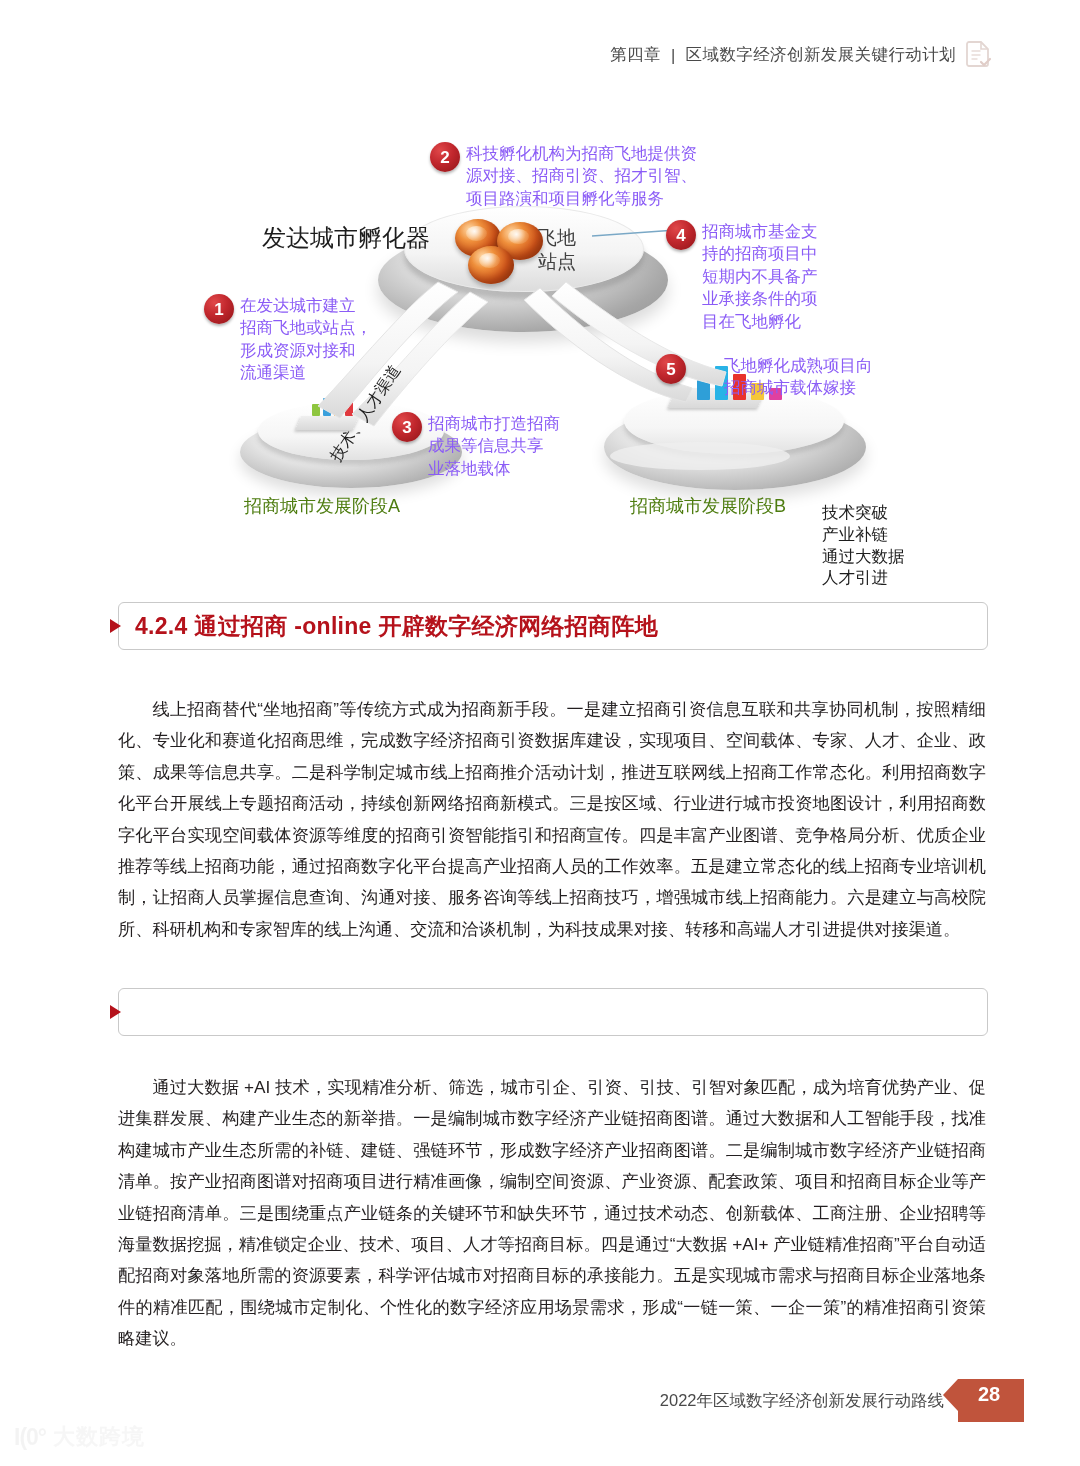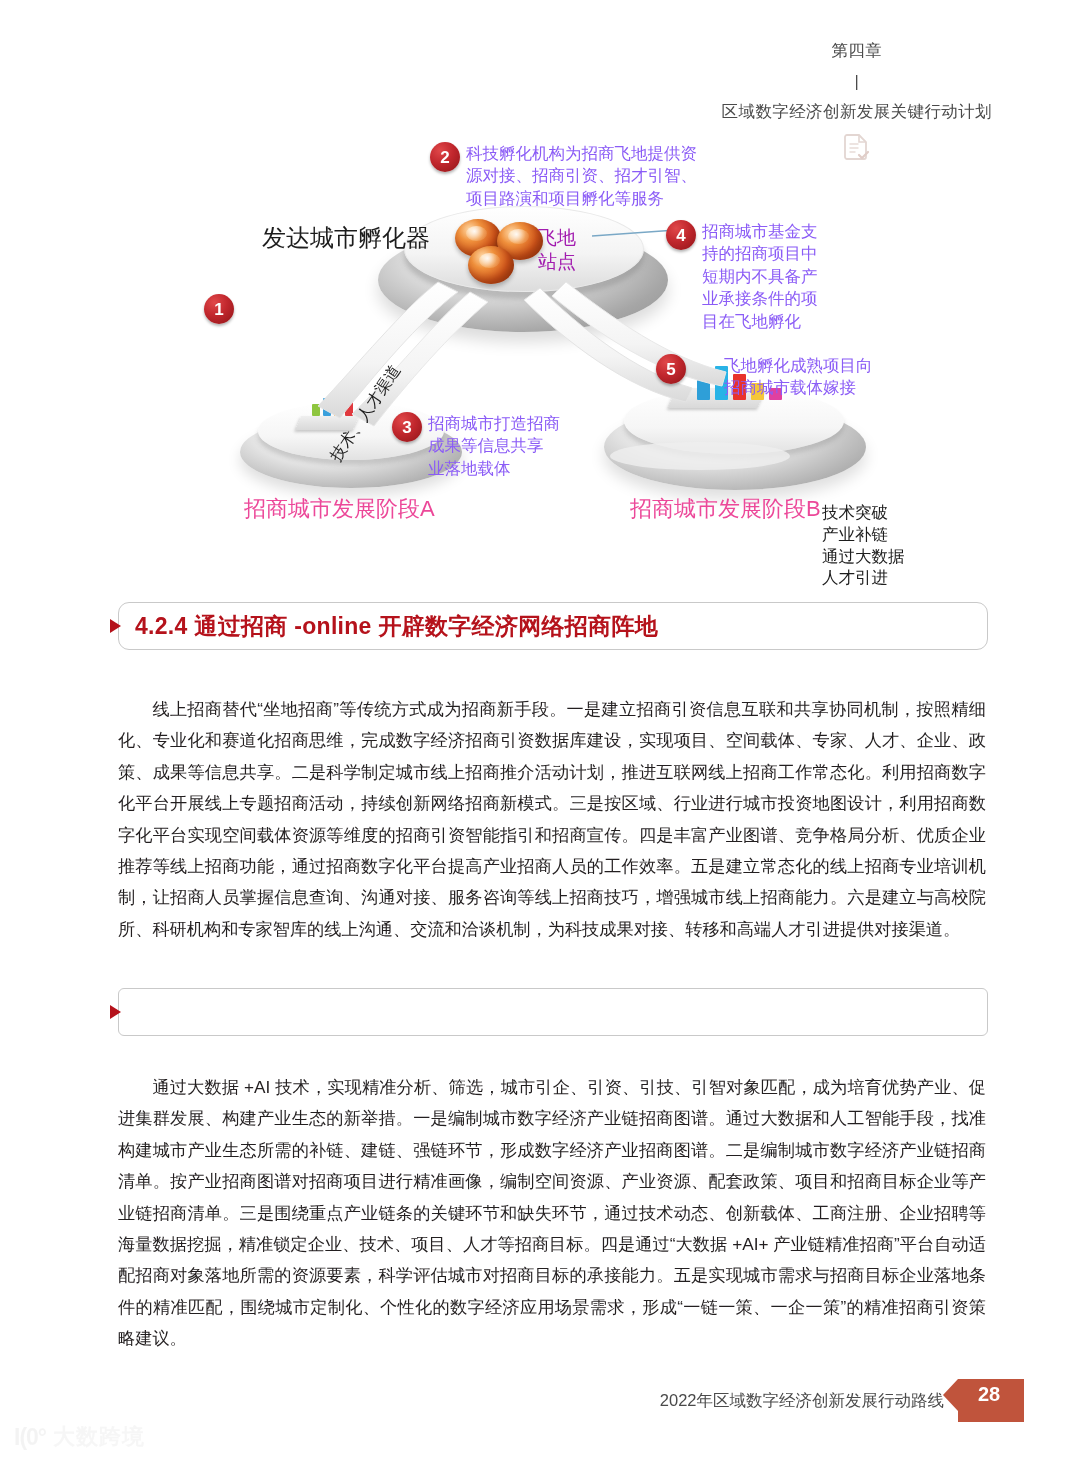--- a/index.html
+++ b/index.html
@@ -18,21 +18,20 @@
   }
 
   
   .page-header {
     position: absolute;
     top: 40px;
     right: 88px;
     display: flex;
     align-items: center;
     gap: 10px;
-    flex-direction: column;
   }
   .page-header .hdr-text {
     font-size: 16.5px;
     letter-spacing: 0.4px;
     color: #4a4a4a;
     white-space: nowrap;
   }
   .doc-icon {
     width: 26px;
     height: 30px;
@@ -153,37 +152,37 @@
 
   .callout {
     position: absolute;
     font-size: 16.5px;
     line-height: 1.36;
     color: #8b5cf6;
     white-space: pre-line;
   }
   .stage-label {
     position: absolute;
-    font-size: 22px;
-    color: #ec4899;
+    font-size: 18px;
+    color: #4d7c0f;
     white-space: nowrap;
   }
   .incubator-label {
     position: absolute;
     left: 262px; top: 126px;
     font-size: 24px;
     color: #1d1d1d;
     white-space: nowrap;
   }
   .enclave-label {
     position: absolute;
     left: 538px; top: 130px;
     font-size: 19px;
     line-height: 1.28;
-    color: #a21caf;
+    color: #404040;
     white-space: pre-line;
   }
   .channel-label {
     position: absolute;
     left: 326px; top: 358px;
     font-size: 16px;
     color: #1d1d1d;
     transform: rotate(-56deg);
     transform-origin: left top;
     white-space: nowrap;
@@ -218,21 +217,21 @@
     border-bottom: 7.5px solid transparent;
   }
   .section-head .sh-text {
     margin-left: 16px;
     font-size: 23px;
     font-weight: bold;
     color: #b5121b;
     letter-spacing: 0.3px;
     white-space: nowrap;
   }
-  #sec-424 { top: 602px; border-radius: 11px; }
+  #sec-424 { top: 602px; }
   #sec-425 { top: 988px; }
 
   
   .para {
     position: absolute;
     left: 118px;
     width: 868px;
     font-size: 17.2px;
     line-height: 31.4px;
     color: #231f20;
@@ -377,20 +376,24 @@
   <div class="channel-label">技术、人才渠道</div>
   <div class="benefits-label">技术突破
 产业补链
 通过大数据
 人才引进</div>
 
   <div class="stage-label" style="left:244px; top:398px;">招商城市发展阶段A</div>
   <div class="stage-label" style="left:630px; top:398px;">招商城市发展阶段B</div>
 
   <div class="badge" style="left:204px; top:198px;">1</div>
+  <div class="callout" style="left:240px; top:198px; width:150px;">在发达城市建立
+招商飞地或站点，
+形成资源对接和
+流通渠道</div>
 
   <div class="badge" style="left:430px; top:46px;">2</div>
   <div class="callout" style="left:466px; top:46px; width:240px;">科技孵化机构为招商飞地提供资
 源对接、招商引资、招才引智、
 项目路演和项目孵化等服务</div>
 
   <div class="badge" style="left:392px; top:316px;">3</div>
   <div class="callout" style="left:428px; top:316px; width:172px;">招商城市打造招商
 成果等信息共享
 业落地载体</div>

